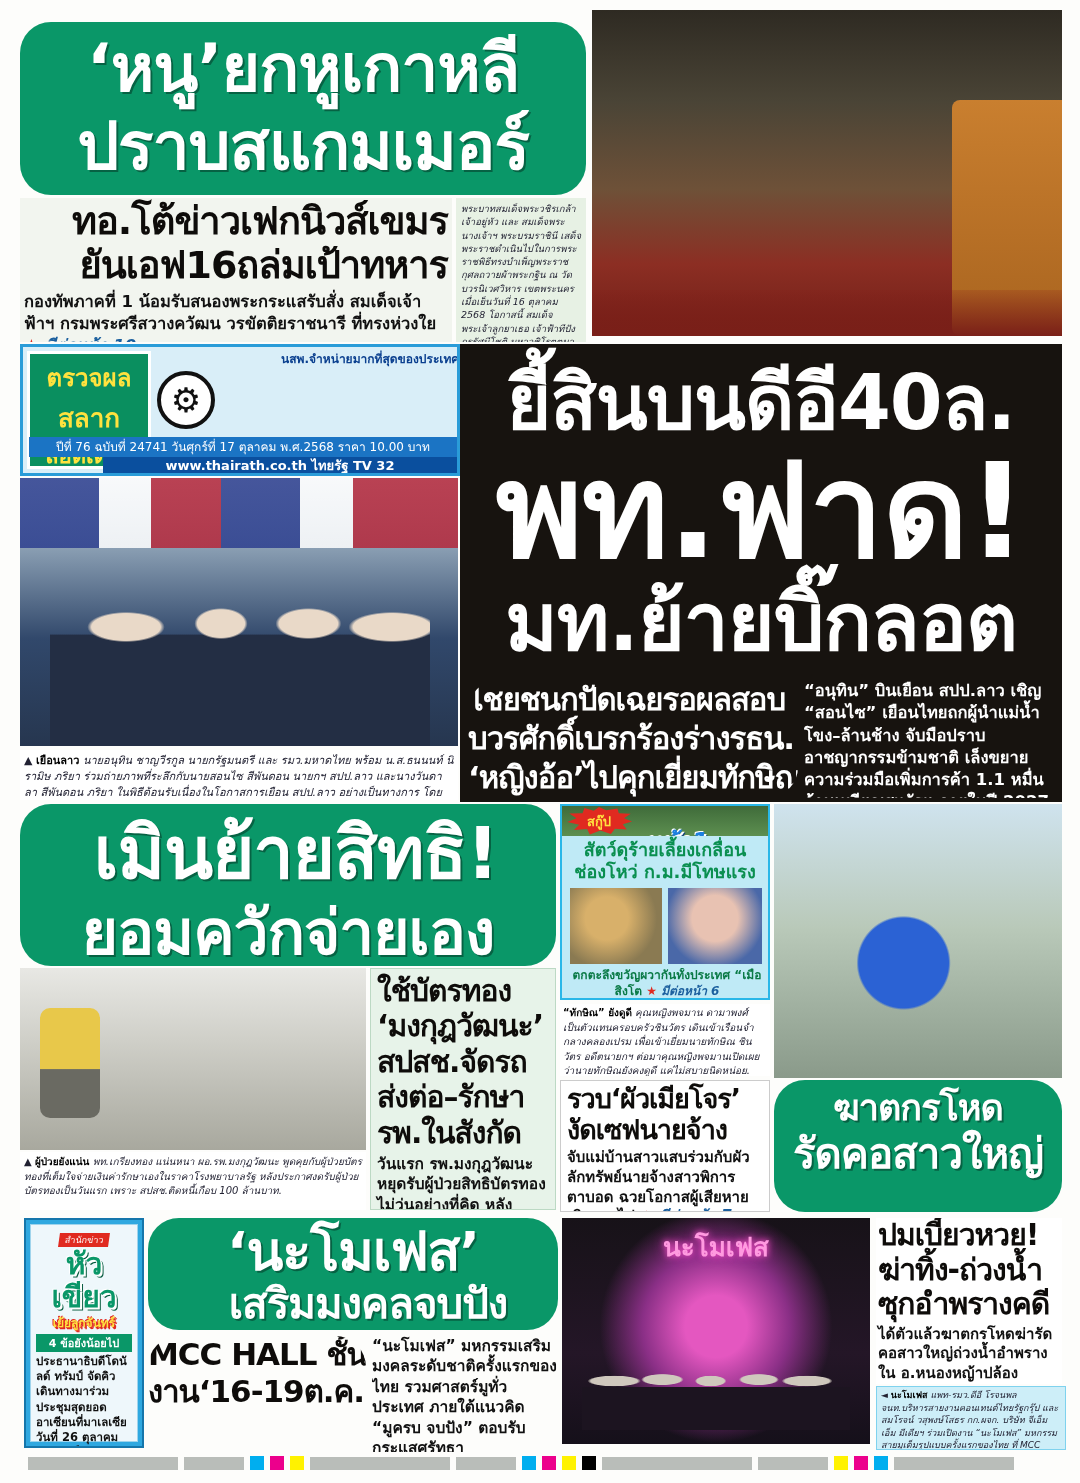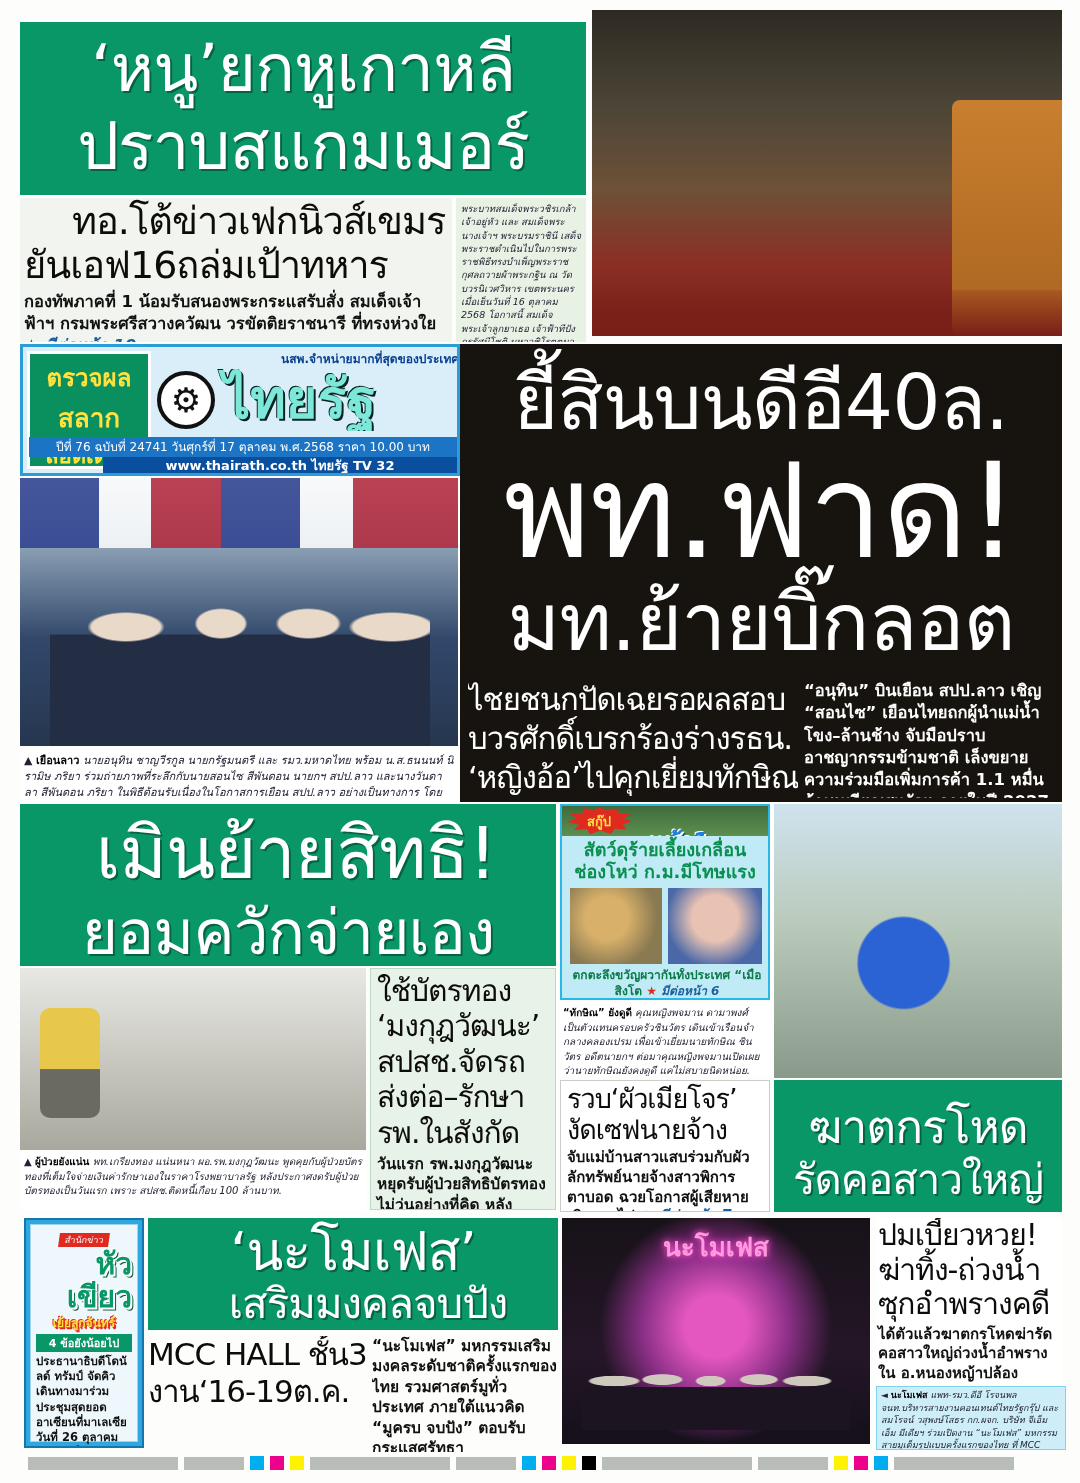--- a/index.html
+++ b/index.html
@@ -5,21 +5,21 @@
   :root{
     --green:#0a9768; --ink:#17130f; --red:#e02a20; --blue:#1b74c4;
     --darkblue:#0a4f9e; --cyan:#29b7e8; --yellow:#ffe23e; --teal:#7de8da;
     --contblue:#1b5f9e;
   }
   *{margin:0;padding:0;box-sizing:border-box;}
   body{background:#ffffff;font-family:"DejaVu Sans","Liberation Sans",sans-serif;}
   .page{position:relative;width:1080px;height:1483px;background:#fdfdfb;overflow:hidden;}
   .abs{position:absolute;overflow:hidden;}
   .gbox{background:var(--green);color:#fff;}
-  .disp{font-weight:400;letter-spacing:-1px;}
+  .disp{font-weight:700;letter-spacing:-1px;border-radius:31px;}
   .disp .ln{display:block;text-align:center;white-space:nowrap;}
   .outline{text-shadow:2px 2px 0 rgba(0,0,0,.35);}
   .blackbox{background:var(--ink);color:#fff;}
   .body-txt{color:#111;line-height:1.32;}
   .cont{white-space:nowrap;}
   .star{color:var(--red);font-style:normal;}
   .contlbl{color:var(--contblue);font-style:italic;}
   .caption{font-size:11px;line-height:1.45;color:#223;font-style:italic;}
   .caption b{font-style:normal;color:#000;}
   .photo{background:#9aa;}
@@ -38,21 +38,21 @@
   .logo-name{color:var(--teal);font-weight:900;text-shadow:2px 2px 0 #07231f,-1px -1px 0 #07231f;}
   .emblem{width:58px;height:58px;border-radius:50%;background:#fff;border:4px solid #111;display:flex;align-items:center;justify-content:center;font-size:34px;color:#111;}
   .scoopwrap{border:2px solid var(--cyan);background:#bfeaf6;}
   .scoop-head{color:#0a8f50;font-weight:900;text-align:center;line-height:1.2;}
   .burst{background:var(--red);color:var(--yellow);font-weight:900;display:flex;align-items:center;justify-content:center;
          clip-path:polygon(50% 0,61% 12%,78% 5%,80% 22%,98% 24%,88% 40%,100% 52%,86% 62%,92% 80%,74% 78%,68% 96%,52% 84%,36% 98%,32% 79%,12% 82%,20% 63%,2% 54%,16% 40%,5% 23%,25% 22%,28% 4%,42% 13%);}
   .pagenum3d{color:#1d7fe0;font-weight:900;font-style:italic;text-shadow:2px 2px 0 #fff,-1px -1px 0 #fff,3px 3px 0 #0a3f7f;}
   .hk-box{background:#2fa8e0;border:2px solid #1576ab;padding:4px;}
   .hk-inner{background:#eef7fb;height:100%;border:1px solid #9fd4ec;padding:3px 5px;text-align:center;}
   .hk-ribbon{background:var(--red);color:#fff;display:inline-block;padding:0 6px;transform:skewX(-8deg);}
-  .hk-title{color:var(--green);font-weight:900;text-shadow:2px 2px 0 #fff,-1px -1px 0 #fff,3px 3px 0 #065a3e;text-align:right;}
+  .hk-title{color:var(--green);font-weight:900;text-shadow:2px 2px 0 #fff,-1px -1px 0 #fff,3px 3px 0 #065a3e;}
   .hk-byline{color:var(--yellow);font-weight:900;text-shadow:1px 1px 0 var(--red),-1px -1px 0 var(--red),2px 2px 0 var(--red);}
   .hk-strip{background:var(--green);color:#fff;font-weight:bold;}
   .neon{color:#ff9ae0;font-weight:900;text-shadow:0 0 6px #ff5ad0,0 0 12px #c22ba0;}
   .capbox{background:#cdeef8;border:1px solid #7fd2ee;}
   .cbar{position:absolute;display:flex;align-items:center;gap:6px;}
   .cseg{height:13px;background:#b9bdb9;}
   .csq{width:14px;height:14px;}
   .sq-c{background:#00aeef}.sq-m{background:#ec008c}.sq-y{background:#fff200}.sq-k{background:#000}
   .headline-sub-left .ln{text-align:left;}
   p{margin:0;}
@@ -63,21 +63,21 @@
 <div class="page">
 
   <div class="abs gbox disp outline" style="left:20px;top:22px;width:566px;height:173px;padding-top:8px;">
     <span class="ln" style="font-size:66px;line-height:1.18;">‘หนู’ยกหูเกาหลี</span>
     <span class="ln" style="font-size:66px;line-height:1.18;">ปราบสแกมเมอร์</span>
   </div>
 
   <div class="abs" style="left:20px;top:198px;width:432px;height:144px;background:#f2f5ef;padding:2px 4px;">
     <div class="disp" style="color:#0e0c0a;">
       <span class="ln" style="font-size:38px;line-height:1.15;text-align:left;margin-left:48px;">ทอ.โต้ข่าวเฟกนิวส์เขมร</span>
-      <span class="ln" style="font-size:38px;line-height:1.15;text-align:left;">ยันเอฟ16ถล่มเป้าทหาร</span>
+      <span class="ln" style="font-size:38px;line-height:1.15;text-align:right;">ยันเอฟ16ถล่มเป้าทหาร</span>
     </div>
     <p class="body-txt" style="font-size:16.5px;font-weight:bold;margin-top:4px;">
       <span>กองทัพภาคที่ 1 น้อมรับสนองพระกระแสรับสั่ง สมเด็จเจ้าฟ้าฯ กรมพระศรีสวางควัฒน วรขัตติยราชนารี ที่ทรงห่วงใย</span>
       <span class="cont"><i class="star">★</i> <i class="contlbl">มีต่อหน้า 10</i></span>
     </p>
   </div>
 
   <div class="abs" style="left:456px;top:198px;width:130px;height:144px;background:#e7f1e4;padding:4px 5px;">
     <p class="caption" style="font-size:9.5px;line-height:1.4;">พระบาทสมเด็จพระวชิรเกล้าเจ้าอยู่หัว และ สมเด็จพระนางเจ้าฯ พระบรมราชินี เสด็จพระราชดำเนินไปในการพระราชพิธีทรงบำเพ็ญพระราชกุศลถวายผ้าพระกฐิน ณ วัดบวรนิเวศวิหาร เขตพระนคร เมื่อเย็นวันที่ 16 ตุลาคม 2568 โอกาสนี้ สมเด็จพระเจ้าลูกยาเธอ เจ้าฟ้าทีปังกรรัศมีโชติ มหาวชิโรตตมางกูร สิริวิบูลยราชกุมาร โดยเสด็จในการนี้ด้วย.</p>
   </div>
@@ -92,21 +92,20 @@
       <div style="font-size:24px;">ตรวจผล</div>
       <div style="font-size:26px;">สลาก</div>
       <div style="font-size:22px;">ลอตเตอรี่</div>
 
     </div>
     <div class="abs" style="left:132px;top:2px;width:304px;height:18px;text-align:right;color:#0a3f8f;font-weight:bold;font-size:12px;">นสพ.จำหน่ายมากที่สุดของประเทศ</div>
     <div class="abs" style="left:134px;top:22px;width:300px;height:62px;display:flex;align-items:center;gap:8px;">
       <div class="emblem">
           <span>⚙</span>
         </div>
-      <div class="logo-name" style="font-size:54px;line-height:1;">ไทยรัฐ</div>
     </div>
     <div class="abs issue" style="left:6px;top:90px;width:428px;height:20px;font-size:12px;line-height:20px;">ปีที่ 76 ฉบับที่ 24741 วันศุกร์ที่ 17 ตุลาคม พ.ศ.2568 ราคา 10.00 บาท</div>
     <div class="abs url" style="left:80px;top:110px;width:354px;height:18px;font-size:13px;line-height:18px;">www.thairath.co.th ไทยรัฐ TV 32</div>
   </div>
 
   <div class="abs blackbox" style="left:460px;top:344px;width:602px;height:458px;">
     <div class="disp" style="padding-top:18px;">
       <span class="ln" style="font-size:76px;line-height:1.08;">ยี้สินบนดีอี40ล.</span>
       <span class="ln" style="font-size:132px;line-height:1.02;">พท.ฟาด!</span>
       <span class="ln" style="font-size:80px;line-height:1.1;">มท.ย้ายบิ๊กลอต</span>
@@ -184,21 +183,21 @@
       <span class="ln" style="font-size:27px;line-height:1.15;text-align:left;">รวบ‘ผัวเมียโจร’</span>
       <span class="ln" style="font-size:27px;line-height:1.15;text-align:left;">งัดเซฟนายจ้าง</span>
     </div>
     <p class="body-txt" style="font-size:15px;font-weight:bold;margin-top:3px;">
       <span>จับแม่บ้านสาวแสบร่วมกับผัวลักทรัพย์นายจ้างสาวพิการตาบอด ฉวยโอกาสผู้เสียหายเดินทางไป</span>
       <span class="cont"><i class="star">★</i> <i class="contlbl">มีต่อหน้า 7</i></span>
     </p>
   </div>
 
   <div class="abs gbox disp outline" style="left:774px;top:1080px;width:288px;height:132px;padding-top:6px;">
-    <span class="ln" style="font-size:46px;line-height:1.2;margin-top:14px;">ฆาตกรโหด</span>
+    <span class="ln" style="font-size:36px;line-height:1.2;">ฆาตกรโหด</span>
     <span class="ln" style="font-size:42px;line-height:1.2;">รัดคอสาวใหญ่</span>
   </div>
 
   <div class="abs hk-box" style="left:24px;top:1218px;width:120px;height:230px;">
     <div class="hk-inner">
       <div class="hk-ribbon" style="font-size:9px;">สำนักข่าว</div>
       <div class="hk-title" style="font-size:30px;line-height:1.1;">หัวเขียว</div>
       <div class="hk-byline" style="font-size:12px;">เย้ยลูกจันทร์</div>
       <div class="hk-strip" style="font-size:11px;margin:2px 0;">4 ข้อยังน้อยไป</div>
       <p class="body-txt" style="font-size:11.5px;font-weight:bold;text-align:left;">

